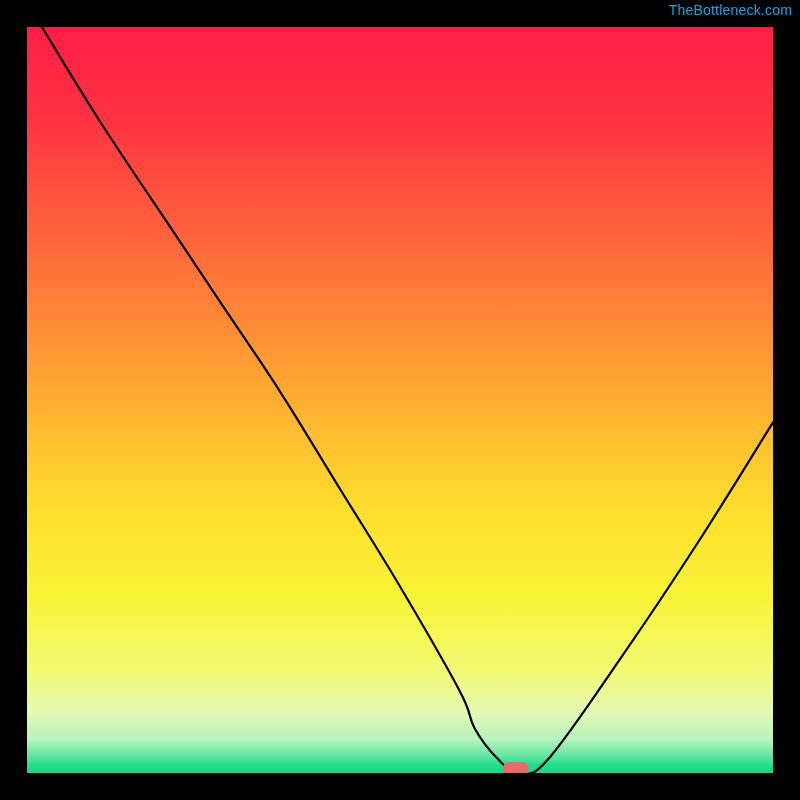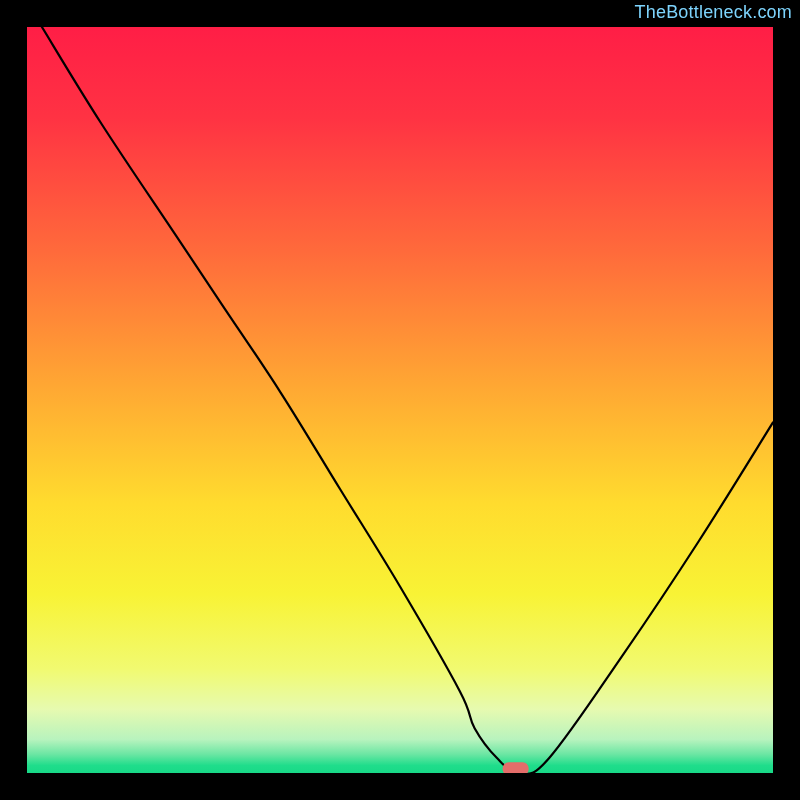--- a/index.html
+++ b/index.html
@@ -22,22 +22,22 @@
     left: 27px;
     top: 27px;
     width: 746px;
     height: 746px;
     
   }
   .watermark {
     position: absolute;
     top: 2px;
     right: 8px;
-    color: #7dd3fc;
-    font-size: 18px;
+    color: #0ea5e9;
+    font-size: 14px;
     letter-spacing: 0.2px;
     user-select: none;
   }
 </style>
 </head>
 <body>
 
 <div class="stage">
 
   <div class="watermark">TheBottleneck.com</div>

